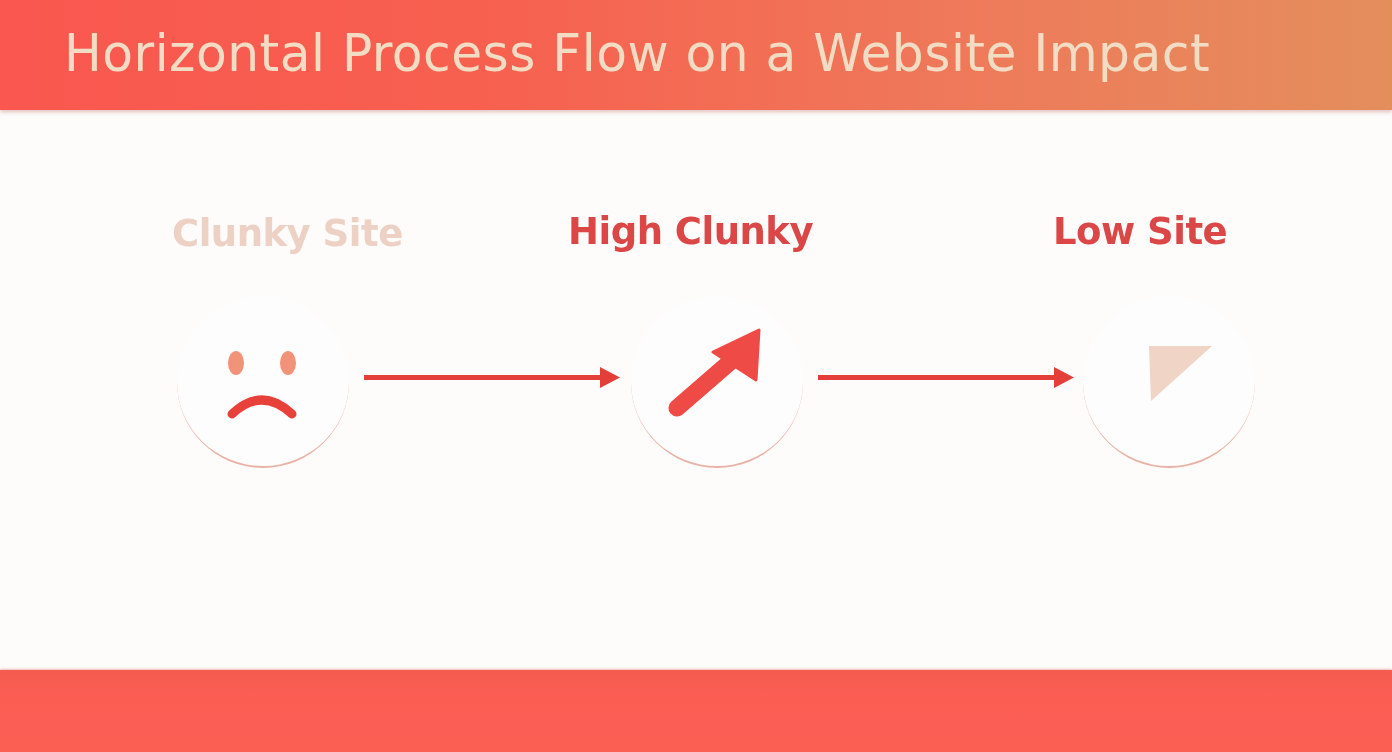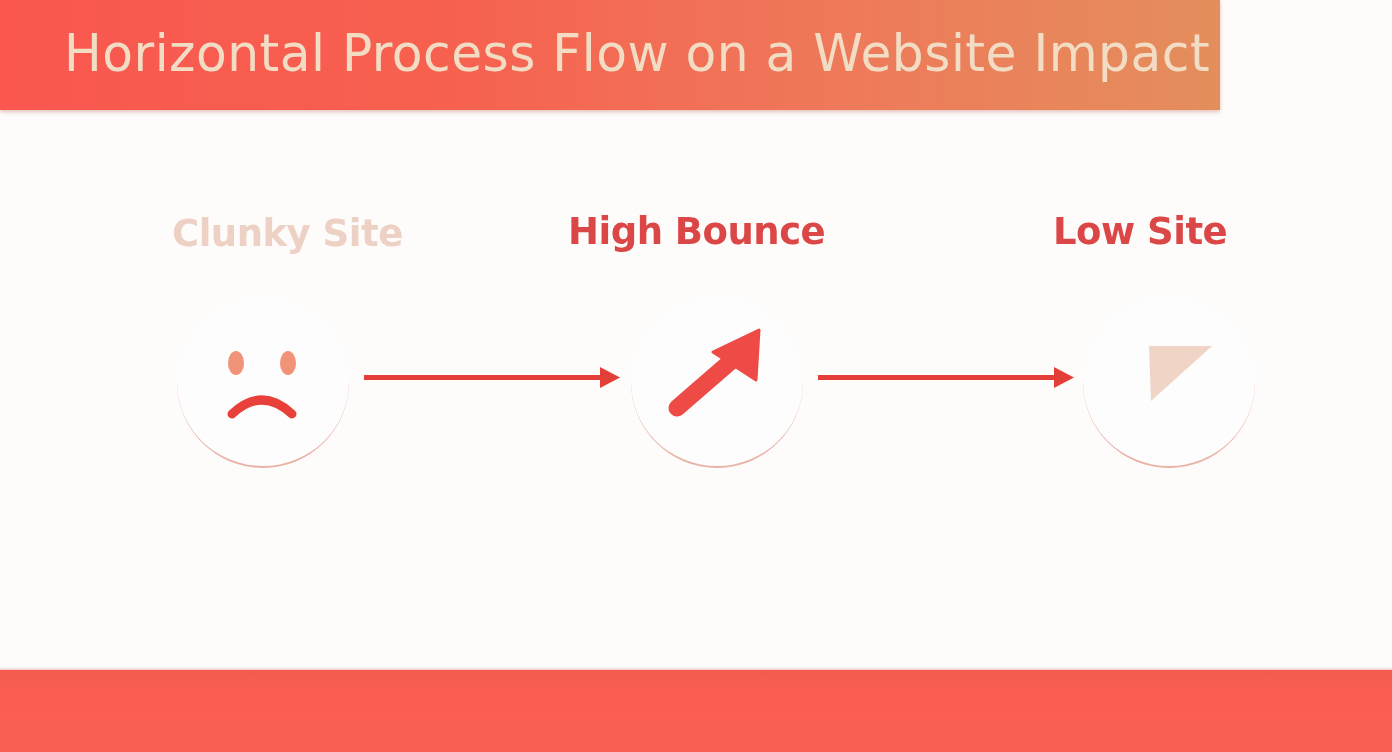--- a/index.html
+++ b/index.html
@@ -2,21 +2,21 @@
 <html><head>
 <meta charset="utf-8">
 <style>
   html, body { margin: 0; padding: 0; }
   body {
     width: 1392px; height: 752px; overflow: hidden; position: relative;
     background: #fdfcfb;
     font-family: "Liberation Sans", sans-serif;
   }
   .header {
-    position: absolute; left: 0; top: 0; width: 1220px; height: 110px;
+    position: absolute; left: 0; top: 0; width: 1392px; height: 110px;
     background: linear-gradient(90deg, #f9574f 0%, #f7604f 35%, #ee7a5a 70%, #e48e5c 100%);
     box-shadow: 0 2px 4px rgba(180,80,70,0.35);
   }
   .title {
     position: absolute; left: 64px; top: 24px;
     font-size: 51px; color: #f2dcc4; letter-spacing: 0.5px;
     font-family: "DejaVu Sans", sans-serif; font-weight: normal;
     white-space: nowrap;
     transform: scaleX(0.985); transform-origin: left center;
   }
@@ -54,21 +54,21 @@
       <ellipse cx="111" cy="67" rx="8" ry="12" fill="#f09378"></ellipse>
       <path d="M55 118 Q85 90 115 118" stroke="#e8413a" stroke-width="9" fill="none" stroke-linecap="round"></path>
     </svg>
   </div>
 
   <svg class="arrow" style="left:364px; top:366px;" width="258" height="24">
     <rect x="0" y="9" width="240" height="5" fill="#e33f38"></rect>
     <polygon points="236,1 256,11.5 236,22" fill="#e33f38"></polygon>
   </svg>
 
-  <div class="step-label" style="left:568px; top:210px; color:#db4746;">High Bounce</div>
+  <div class="step-label" style="left:568px; top:210px; color:#db4746;">High Clunky</div>
   <div class="circle" style="left:631px; top:296px;">
     <svg class="icon" width="172" height="172">
       <line x1="46" y1="112" x2="106" y2="60" stroke="#ee4a46" stroke-width="17" stroke-linecap="round"></line>
       <polygon points="82,56 128,34 125,84" fill="#ee4a46" stroke="#ee4a46" stroke-width="3" stroke-linejoin="round"></polygon>
     </svg>
   </div>
 
   <svg class="arrow" style="left:818px; top:366px;" width="258" height="24">
     <rect x="0" y="9" width="240" height="5" fill="#e33f38"></rect>
     <polygon points="236,1 256,11.5 236,22" fill="#e33f38"></polygon>

